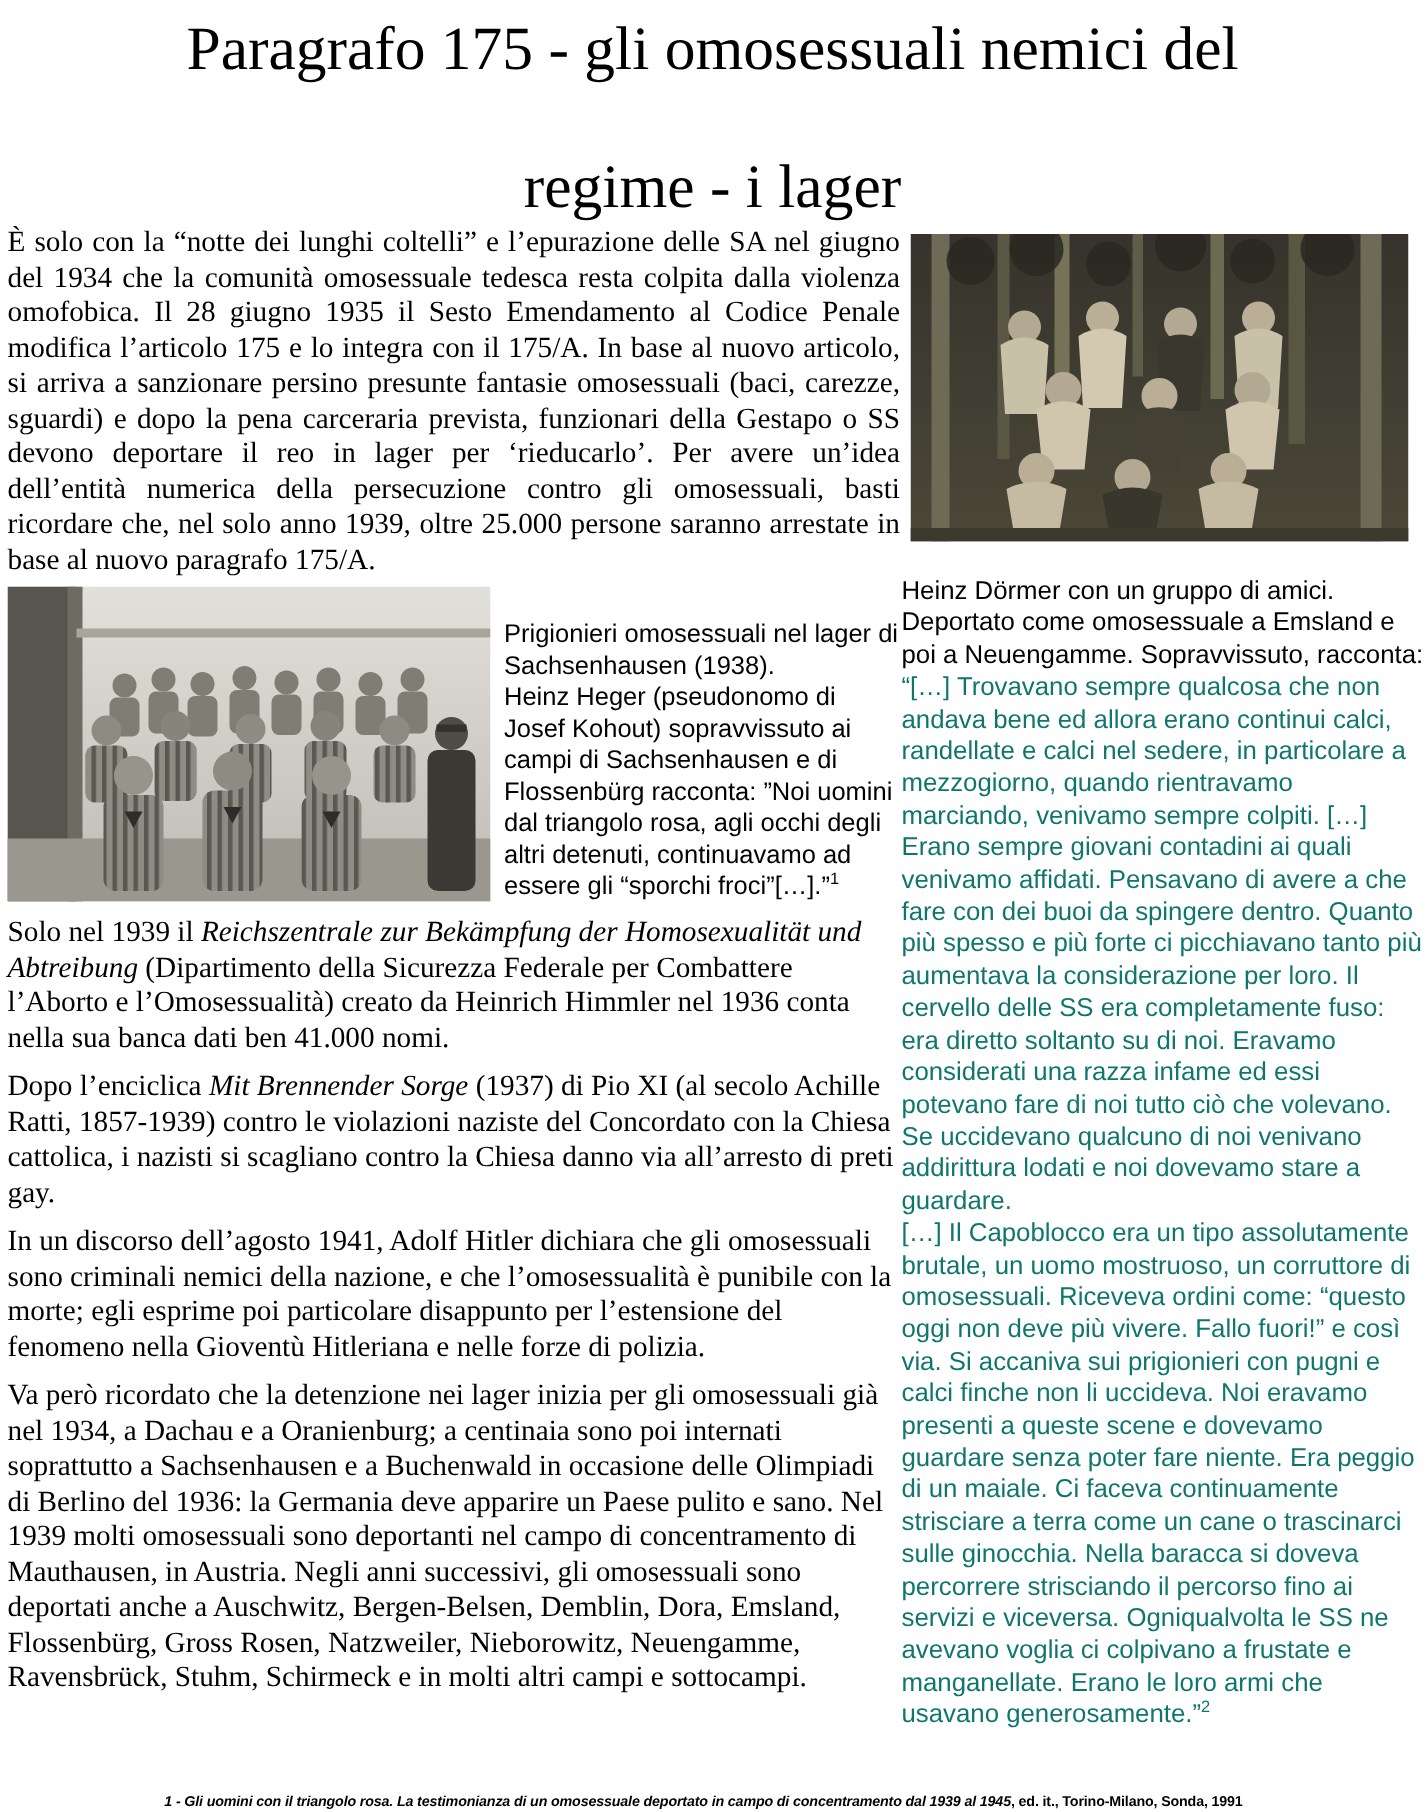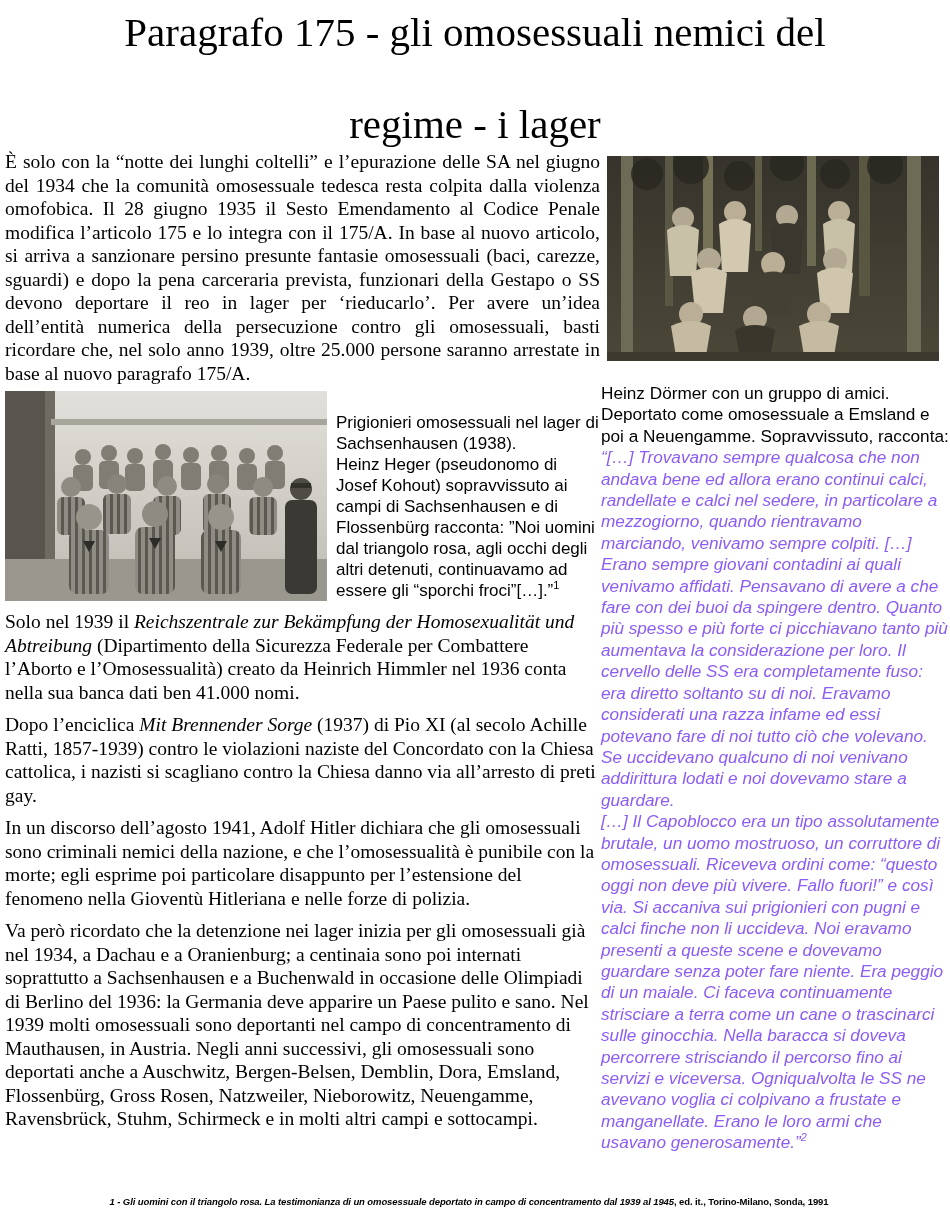--- a/index.html
+++ b/index.html
@@ -68,22 +68,21 @@
     margin-top: 22px;
     font-family: "Liberation Sans", sans-serif;
     font-size: 17.2px;
     line-height: 21.4px;
     color: #000;
   }
   .right-quote {
     font-family: "Liberation Sans", sans-serif;
     font-size: 17.2px;
     line-height: 21.4px;
-    font-style: italic;
-    color: #8b5cf6;
+    color: #0f766e;
     white-space: pre-line;
   }
 
   .footnote {
     position: absolute;
     left: 0; right: 12px; bottom: 1px;
     text-align: center;
     font-family: "Liberation Sans", sans-serif;
     font-size: 9.5px;
     font-weight: 700;

